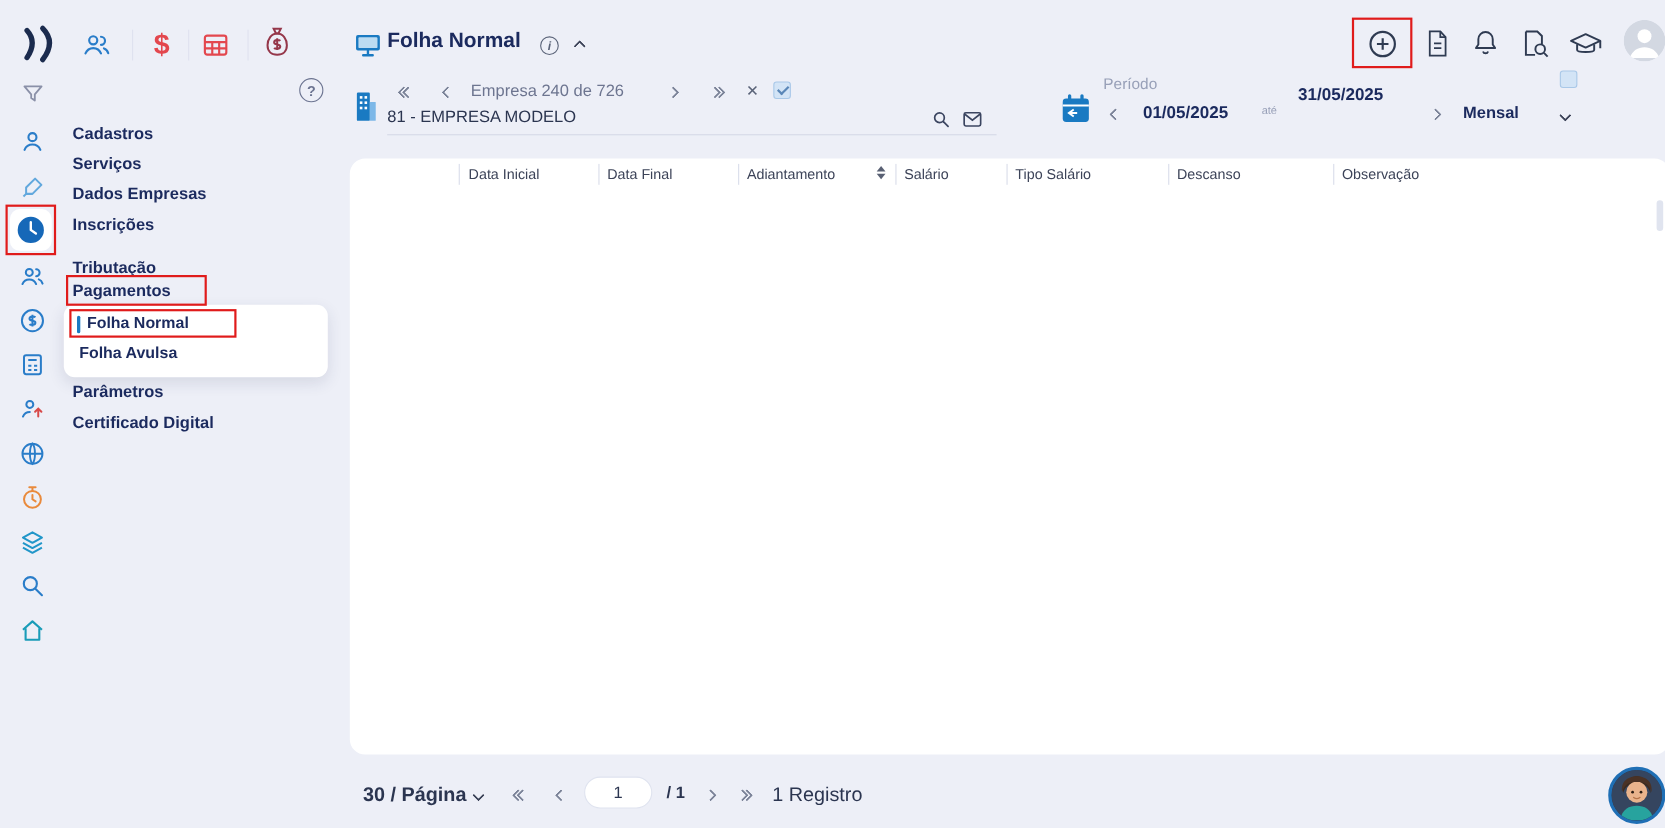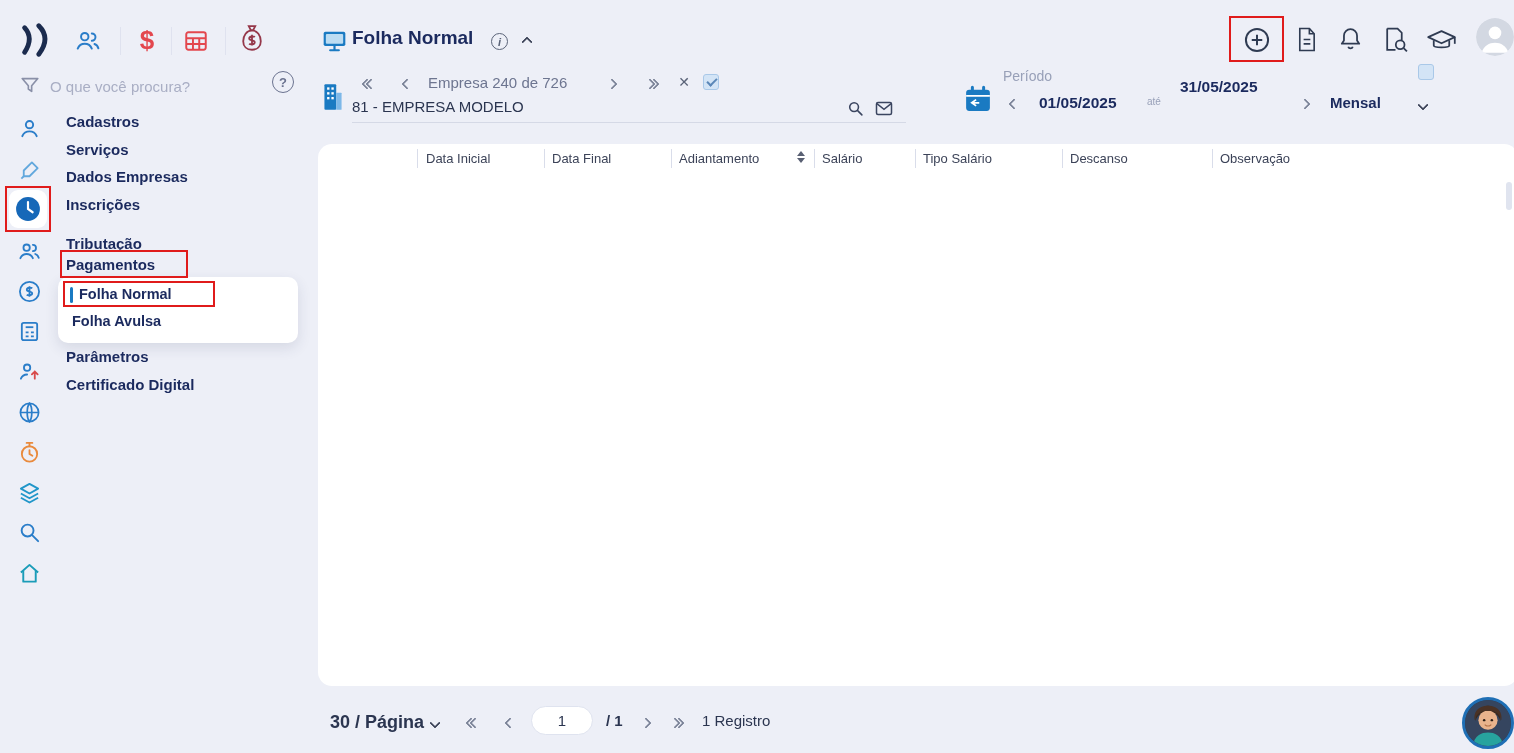--- a/index.html
+++ b/index.html
@@ -135,21 +135,20 @@
       <circle cx="12" cy="9.4" r="4" fill="#ffffff"></circle>
       <path d="M3.5 22c1.4-4.4 4.8-6.3 8.5-6.3s7.1 1.9 8.5 6.3z" fill="#ffffff"></path>
     </svg>
   </div>
 
   <div class="ic" style="left:18px;top:73px;width:24px;height:24px;color:#8a90a8">
     <svg width="22" height="22" viewBox="0 0 24 24" fill="none" stroke="currentColor" stroke-width="1.8" stroke-linejoin="round">
       <path d="M3.5 5h17l-6.7 7.8V19l-3.6-2.6v-3.6z"></path>
     </svg>
   </div>
-  <input class="searchbar-input" type="text" placeholder="O que você procura?" style="">
   <div class="ic" style="left:272px;top:71px;width:22px;height:22px;border:1.6px solid #6b7390;border-radius:50%;color:#6b7390;font-size:13px;font-weight:700">?</div>
 
   <div class="ic" style="left:17px;top:116px;width:24px;height:24px;color:#2a7dc9">
     <svg width="23" height="23" viewBox="0 0 24 24" fill="none" stroke="currentColor" stroke-width="2" stroke-linecap="round">
         <circle cx="12" cy="8" r="3.8"></circle>
         <path d="M4.5 20c1.4-3.4 4.3-5 7.5-5s6.1 1.6 7.5 5"></path>
       </svg>
   </div>
   <div class="ic" style="left:17px;top:158px;width:24px;height:24px;color:#62a8dd">
     <svg width="23" height="23" viewBox="0 0 24 24" fill="none" stroke="currentColor" stroke-width="1.9" stroke-linejoin="round">
@@ -354,21 +353,21 @@
     </div>
   <div class="pill" style="left:531px;top:706px;width:62px;height:29px;cursor:text">1</div>
   <div class="abs" style="left:606px;top:712px;font-size:15px;font-weight:700;color:#2b3550">/ 1</div>
   <div class="ic" style="left:640px;top:716px;width:12px;height:14px">
       <span class="chev r"></span>
     </div>
   <div class="ic dblwrap" style="left:666px;top:716px;width:22px;height:14px">
       <span class="chev r"></span>
       <span class="chev r"></span>
     </div>
-  <div class="abs" style="left:702px;top:712px;font-size:15px;color:#2b3550">1 Registro</div>
+  <div class="abs" style="left:702px;top:712px;font-size:18px;color:#2b3550">1 Registro</div>
 
   <div class="abs" style="left:1462px;top:697px;width:52px;height:52px;border-radius:50%;border:3px solid #1f6fb5;overflow:hidden;cursor:pointer;background:#2f3d55">
     <svg width="46" height="46" viewBox="0 0 48 48">
       <circle cx="24" cy="24" r="24" fill="#35455f"></circle>
       <path d="M11 22c-1-12 9-16 13-16s14 4 13 16c-2-7-6-9-13-9s-11 2-13 9z" fill="#3a2a20"></path>
       <circle cx="24" cy="21" r="10" fill="#e9b38c"></circle>
       <path d="M10 21c-1.5-13 9.5-15 14-15s15.5 2 14 15c-2.5-8-7-9.5-14-9.5S12.5 13 10 21z" fill="#4a3225"></path>
       <circle cx="20" cy="21" r="1.3" fill="#2b1d14"></circle>
         <circle cx="28" cy="21" r="1.3" fill="#2b1d14"></circle>
       <path d="M21 26c2 1.5 4 1.5 6 0" stroke="#b5744a" stroke-width="1.2" fill="none" stroke-linecap="round"></path>

